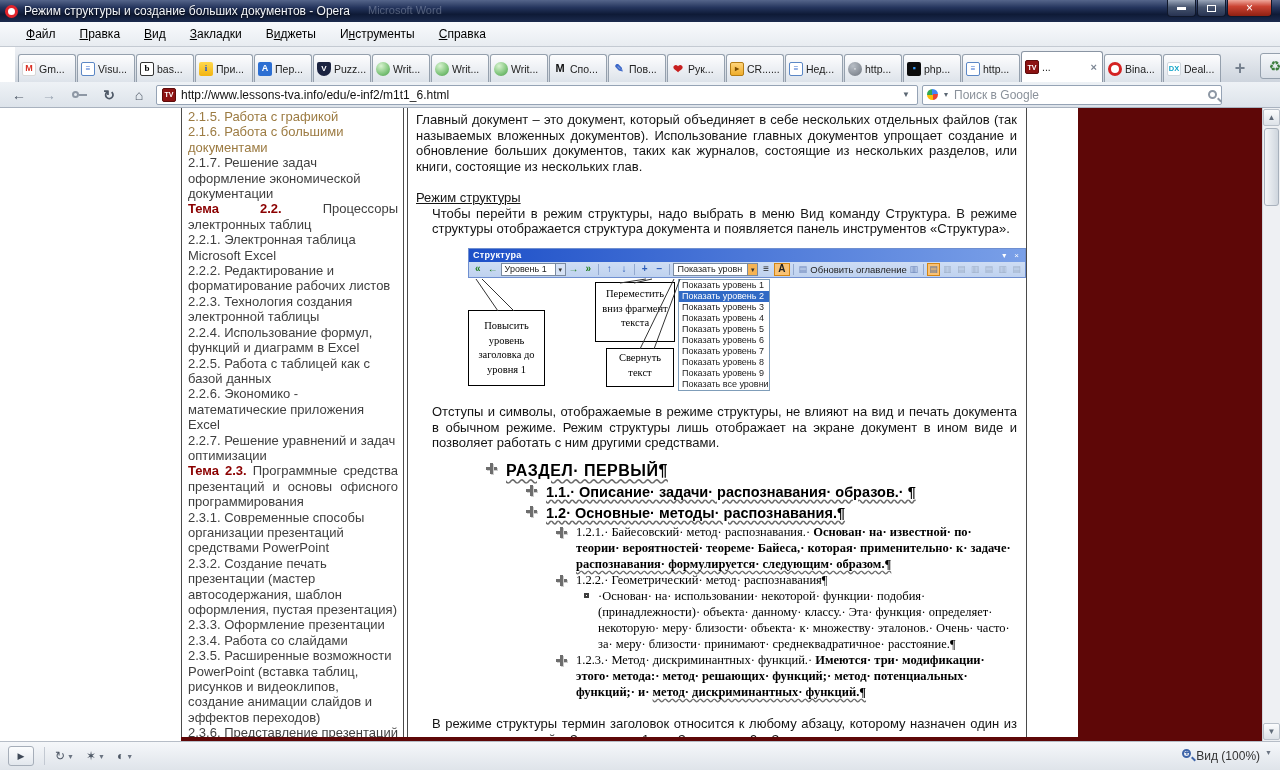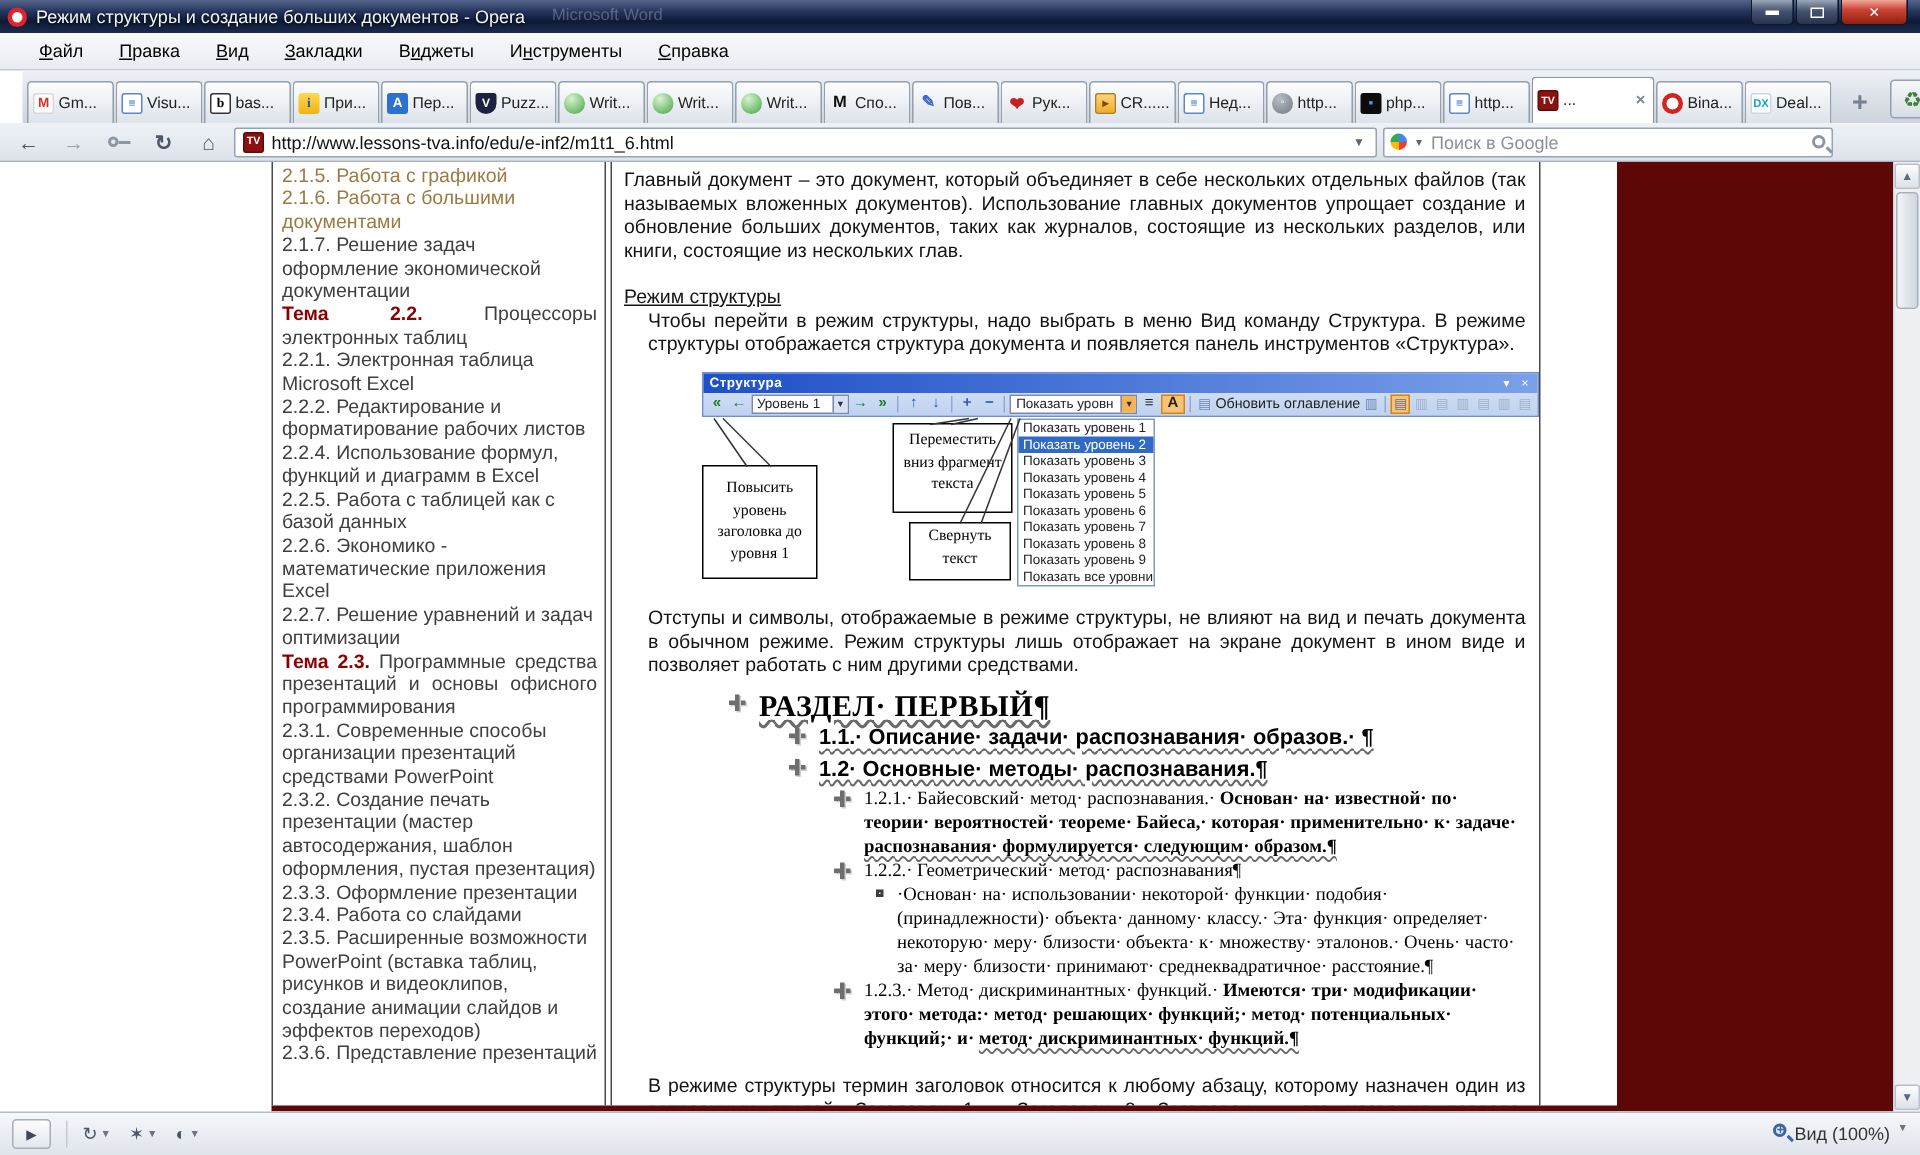--- a/index.html
+++ b/index.html
@@ -117,21 +117,21 @@
   #outline{margin:9px 0 16px 0;text-align:left;color:#000}
   .ol-line{display:flex;align-items:flex-start}
   .ol-gap{margin-right:9px}
   .plus{position:relative;width:11px;height:11px;flex:0 0 11px;margin-top:3px}
   .plus::before{content:"";position:absolute;left:0;top:4px;width:11px;height:3px;background:#6e6e6e;box-shadow:1px 1px 0 #cfcfcf}
   .plus::after{content:"";position:absolute;left:4px;top:0;width:3px;height:11px;background:#6e6e6e;box-shadow:1px 1px 0 #cfcfcf}
   .sqb{width:5px;height:5px;border:2px solid #3d3d3d;flex:0 0 5px;margin-top:5px}
   .ind1{padding-left:70px}.ind2{padding-left:110px}.ind3{padding-left:140px}.ind4{padding-left:168px}
   .ol-serif{font-family:"Liberation Serif",serif}
   .wavy{text-decoration:underline;text-decoration-style:wavy;text-decoration-color:#6a6a6a;text-underline-offset:2px}
-  .ol-h1{font-family:Liberation Serif, serif;font-weight:bold;font-size:20px;letter-spacing:.5px;line-height:22px}
+  .ol-h1{font-family:Liberation Sans, sans-serif;font-weight:bold;font-size:16px;letter-spacing:.5px;line-height:22px}
   .ol-h2{font-weight:bold;font-size:14.5px;line-height:21px}
   .ol-t{font-size:12.5px;line-height:16px;max-width:450px}
   .ol-b{font-weight:bold}
 
   
   #scrollbar{position:absolute;right:0;top:0;width:18px;height:633px;background:#eef0f3;border-left:1px solid #d2d6dc}
   .sc-arrow{position:absolute;left:0;width:17px;height:17px;display:flex;align-items:center;justify-content:center;font-size:8px;color:#5f6a78;background:linear-gradient(#fbfcfd,#dde2e8);border:1px solid #b9c0c9;border-radius:2px}
   #sc-up{top:1px}
   #sc-down{bottom:1px}
   #sc-thumb{position:absolute;left:1px;top:20px;width:15px;height:78px;background:linear-gradient(90deg,#f4f6f8,#cfd6de);border:1px solid #a8b1bc;border-radius:3px}
@@ -295,20 +295,21 @@
     <div id="maroon-right"></div>
     <div id="maroon-bottom"></div>
 
     <div id="sidebar">
       <div class="sb-item sb-link">2.1.5. Работа с графикой</div>
       <div class="sb-item sb-link">2.1.6. Работа с большими документами</div>
       <div class="sb-item">2.1.7. Решение задач оформление экономической документации</div>
       <div class="sb-item sb-theme"><span class="sb-prefix">Тема 2.2.</span> <span>Процессоры электронных таблиц</span></div>
       <div class="sb-item">2.2.1. Электронная таблица Microsoft Excel</div>
       <div class="sb-item">2.2.2. Редактирование и форматирование рабочих листов</div>
+      <div class="sb-item">2.2.3. Технология создания электронной таблицы</div>
       <div class="sb-item">2.2.4. Использование формул, функций и диаграмм в Excel</div>
       <div class="sb-item">2.2.5. Работа с таблицей как с базой данных</div>
       <div class="sb-item">2.2.6. Экономико - математические приложения Excel</div>
       <div class="sb-item">2.2.7. Решение уравнений и задач оптимизации</div>
       <div class="sb-item sb-theme"><span class="sb-prefix">Тема 2.3.</span> <span>Программные средства презентаций и основы офисного программирования</span></div>
       <div class="sb-item">2.3.1. Современные способы организации презентаций средствами PowerPoint</div>
       <div class="sb-item">2.3.2. Создание печать презентации (мастер автосодержания, шаблон оформления, пустая презентация)</div>
       <div class="sb-item">2.3.3. Оформление презентации</div>
       <div class="sb-item">2.3.4. Работа со слайдами</div>
       <div class="sb-item">2.3.5. Расширенные возможности PowerPoint (вставка таблиц, рисунков и видеоклипов, создание анимации слайдов и эффектов переходов)</div>

